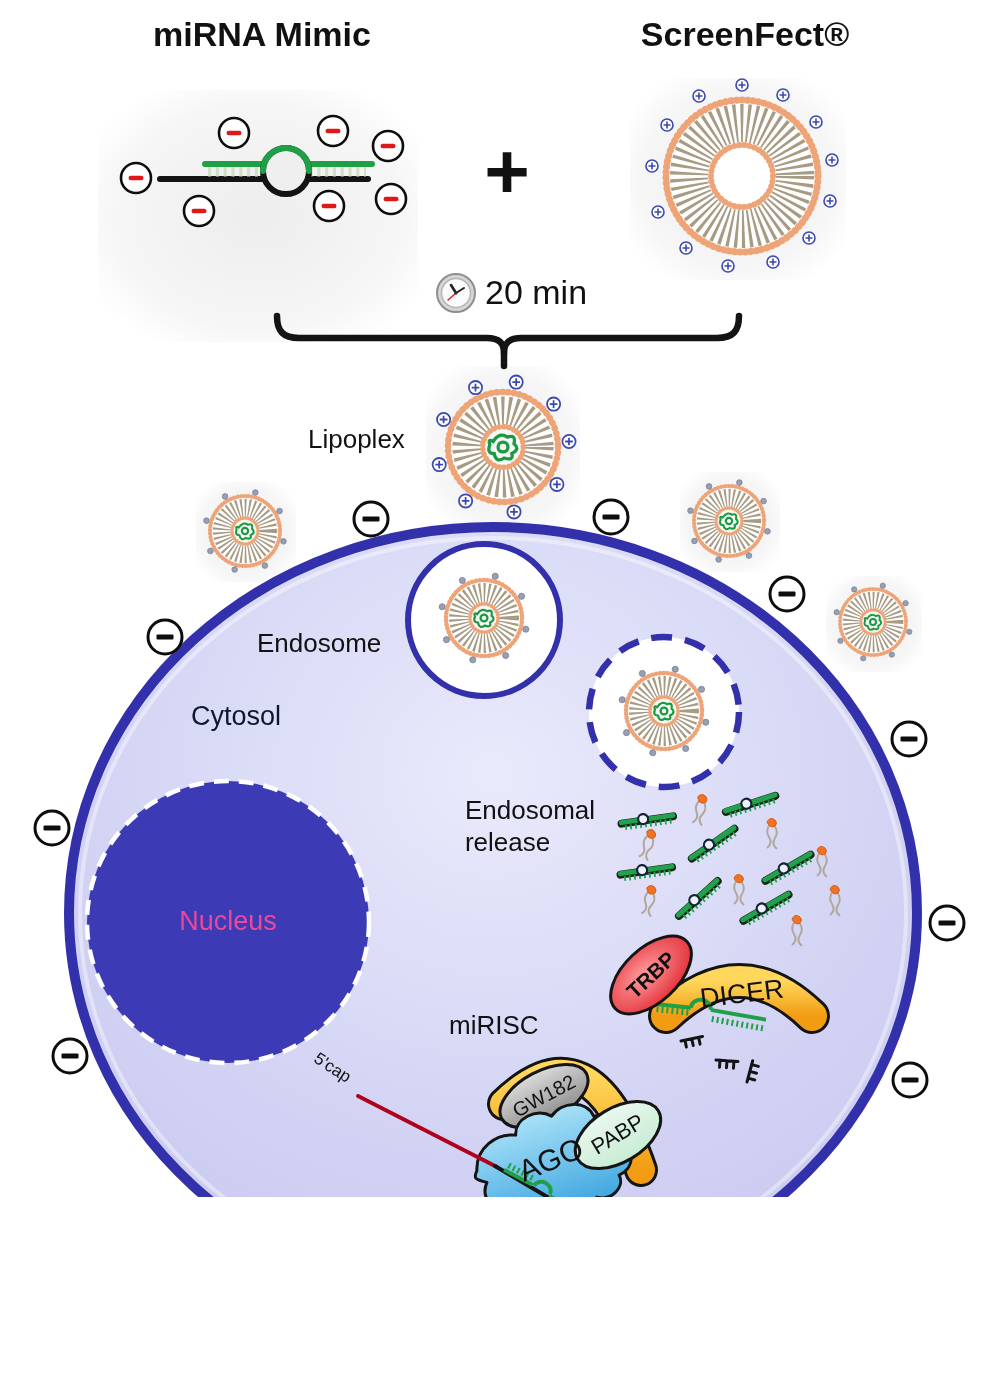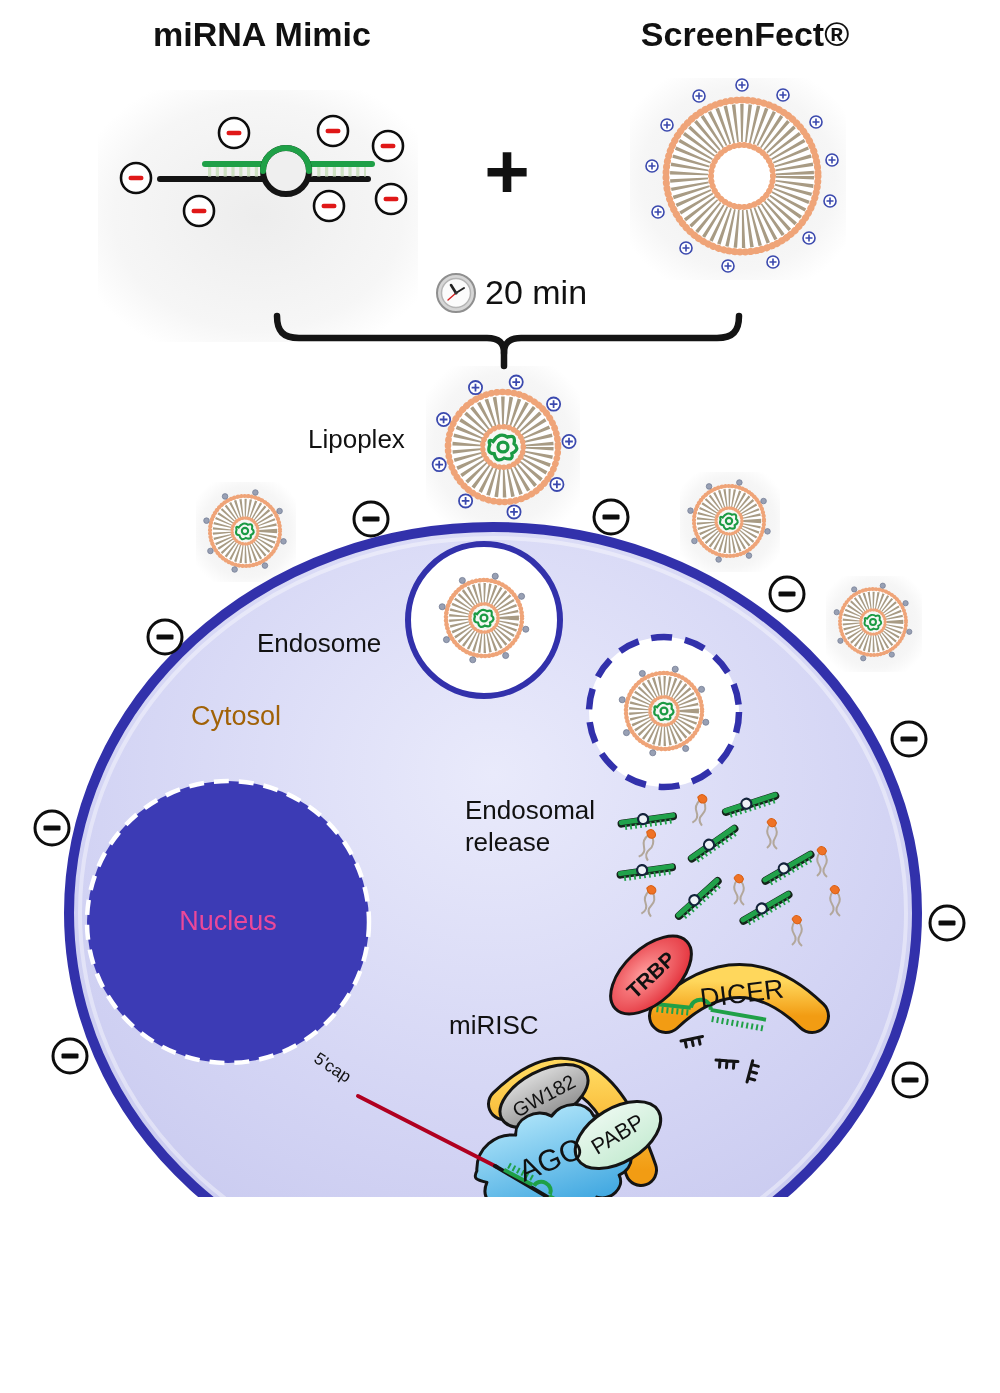--- a/index.html
+++ b/index.html
@@ -297,21 +297,21 @@
   </g>
 </svg>
 
 <div class="lbl title" style="left:112px;top:14px;">miRNA Mimic</div>
 <div class="lbl title" style="left:605px;top:14px;width:280px;">ScreenFect®</div>
 <div class="lbl center" style="left:507px;top:172px;font-size:78px;font-weight:700;">+</div>
 <div class="lbl" style="left:485px;top:272px;font-size:34px;text-align:center;">20 min</div>
 
 <div class="lbl big-label" style="left:308px;top:424px;">Lipoplex</div>
 <div class="lbl big-label" style="left:257px;top:628px;">Endosome</div>
-<div class="lbl" style="left:191px;top:700px;font-size:27px;color:#a16207;">Cytosol</div>
+<div class="lbl" style="left:191px;top:700px;font-size:27px;color:#0f172a;">Cytosol</div>
 <div class="lbl center" style="left:228px;top:921px;font-size:27px;color:#ec4899;">Nucleus</div>
 <div class="lbl big-label" style="left:530px;top:795px;transform:translateX(-50%);text-align:left;">Endosomal
 release</div>
 <div class="lbl big-label" style="left:449px;top:1010px;text-align:right;">miRISC</div>
 <div class="lbl rot" style="left:312px;top:1058px;font-size:17px;transform:rotate(33deg);">5'cap</div>
 <div class="lbl rot" style="left:599px;top:1224px;font-size:17px;transform:rotate(36deg);">AAAA</div>
 
 <div class="lbl center" style="left:651px;top:975px;font-size:21px;font-weight:700;transform:translate(-50%,-50%) rotate(-43deg);">TRBP</div>
 <div class="lbl center" style="left:742px;top:994px;font-size:27px;transform:translate(-50%,-50%) rotate(-7deg);">DICER</div>
 <div class="lbl center" style="left:544px;top:1096px;font-size:20px;transform:translate(-50%,-50%) rotate(-28deg);">GW182</div>

